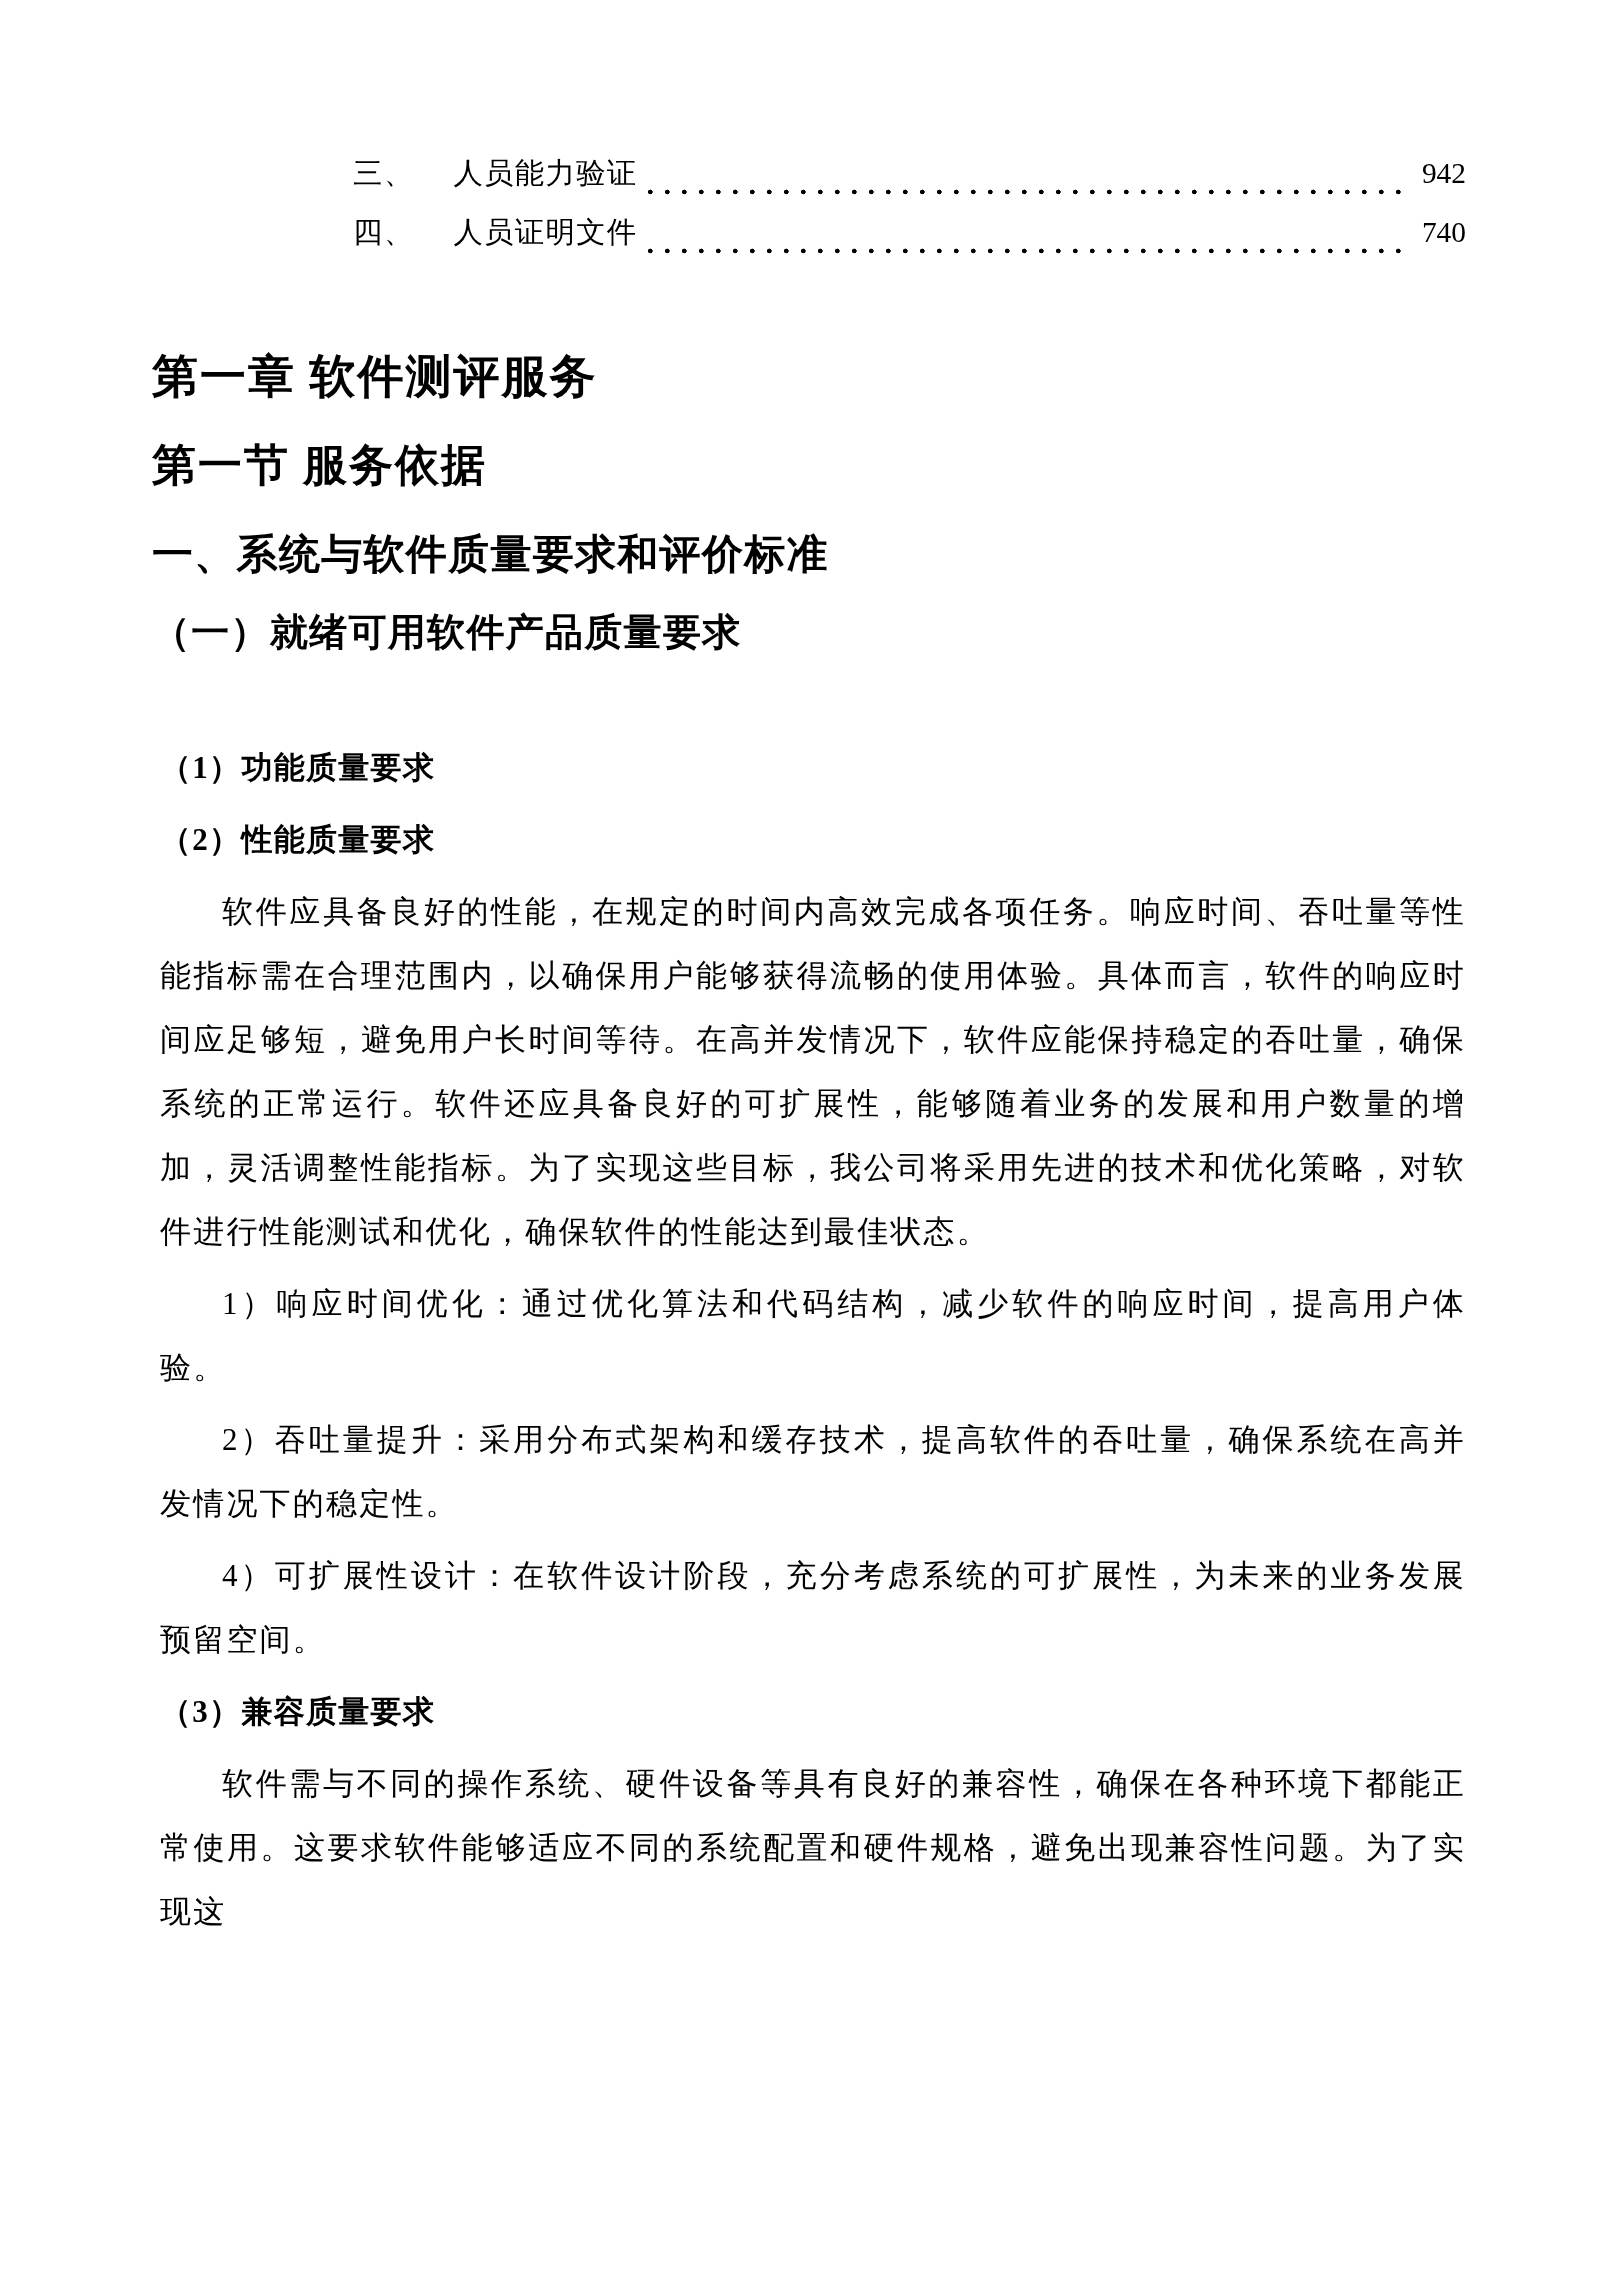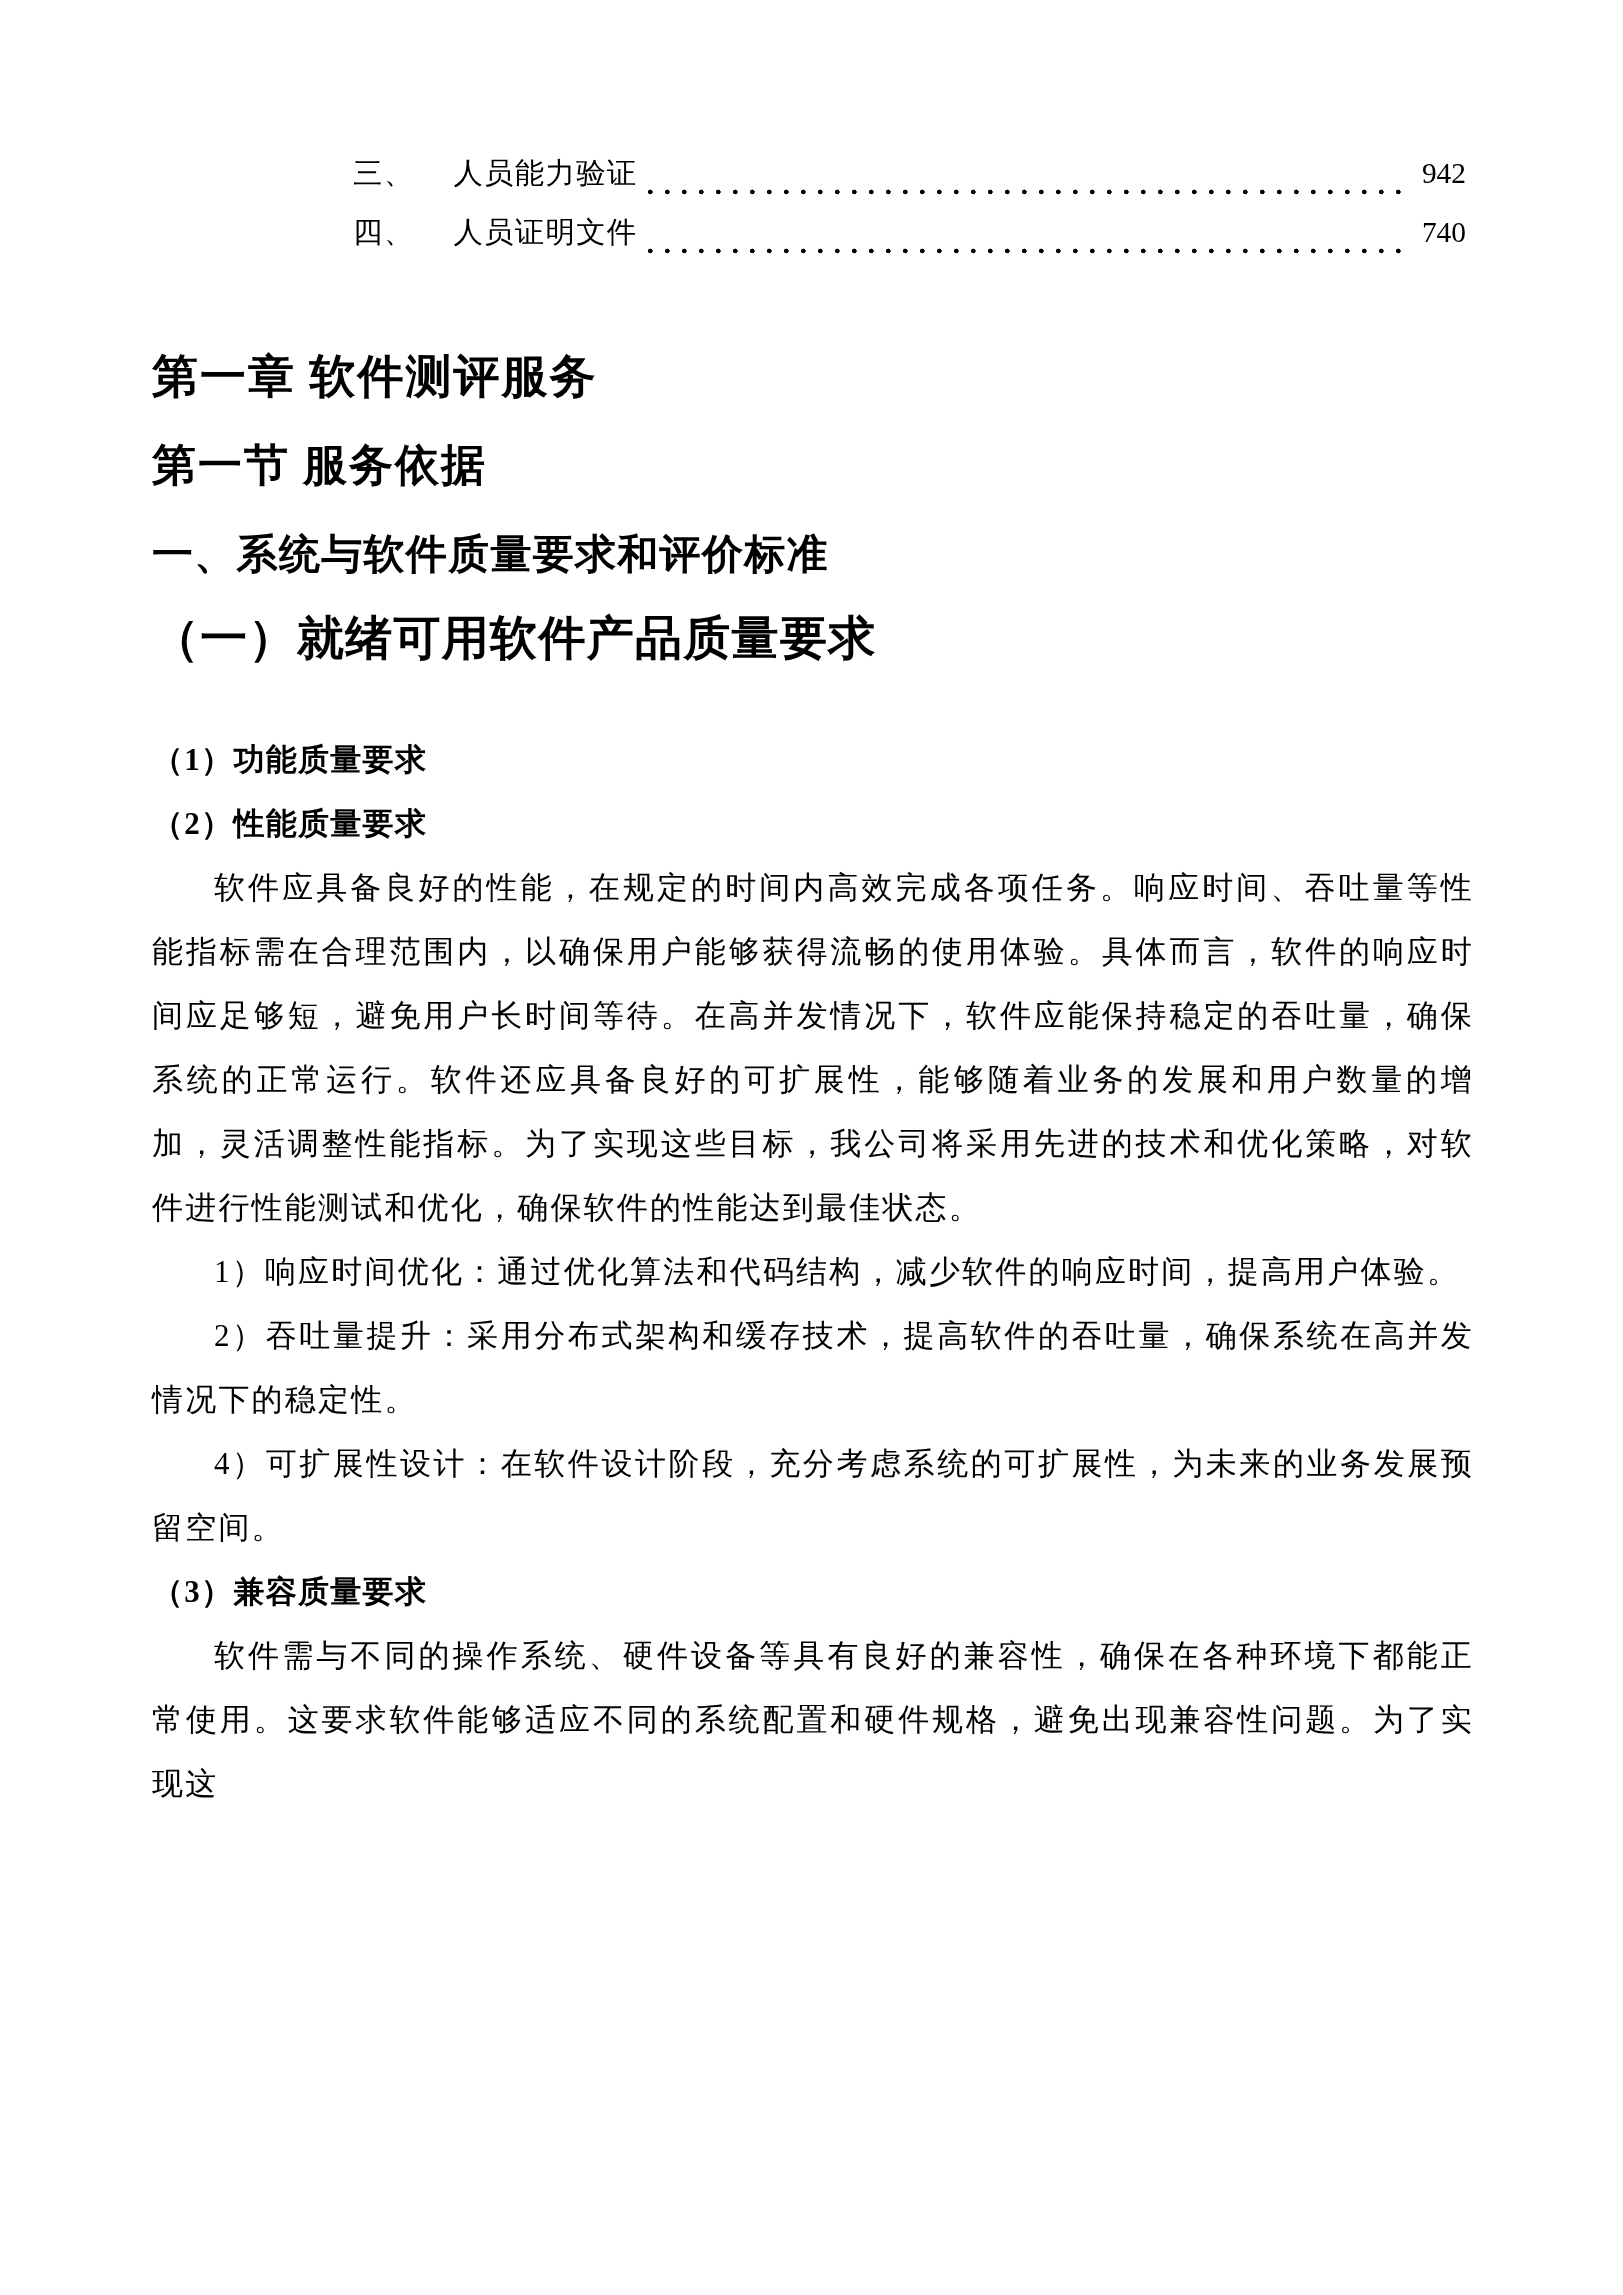--- a/index.html
+++ b/index.html
@@ -39,35 +39,35 @@
     background-size: 17px 7.9px;
     background-repeat: repeat-x;
   }
   .toc-page { font-size: 29.4px; }
 
   
   .h { position: absolute; left: 152px; right: 150px; font-weight: bold; white-space: nowrap; }
   .h-chapter  { top: 346px;  font-size: 46px; letter-spacing: 2px; }
   .h-section  { top: 436px;  font-size: 44px; letter-spacing: 2px; }
   .h-topic    { top: 527px;  font-size: 41px; letter-spacing: 1.3px; }
-  .h-subtopic { top: 607px;  font-size: 47px; letter-spacing: 1.3px; }
+  .h-subtopic { top: 607px;  font-size: 38px; letter-spacing: 1.3px; }
   .h-rule     { top: 681px; font-size: 31px; letter-spacing: 1.3px; }
 
   
   .body-flow {
     position: absolute;
     top: 728px;
     left: 152px;
     width: 1322px;
     font-size: 31px;
     line-height: 64px;
     letter-spacing: 2.2px;
     text-align: justify;
   }
-  .body-flow p { margin: 0; }
+  .body-flow p { margin: 8px; }
   .para { text-indent: 2em; }
   .sub-heading {
     font-weight: bold;
     font-size: 31px;
     letter-spacing: 1.3px;
     text-align: left;
     text-indent: 0;
   }
 </style>
 </head>

